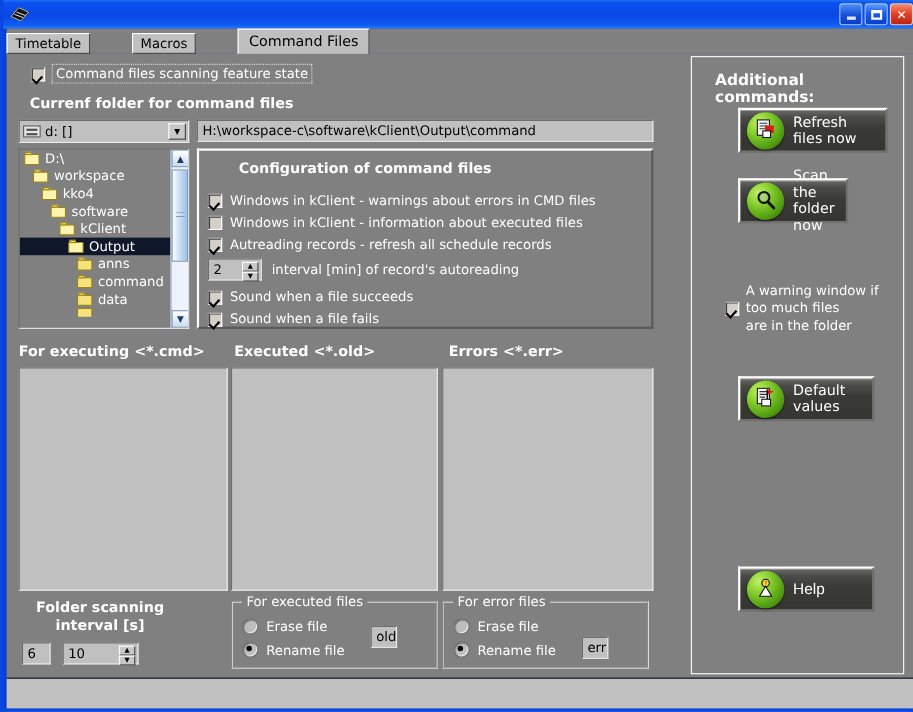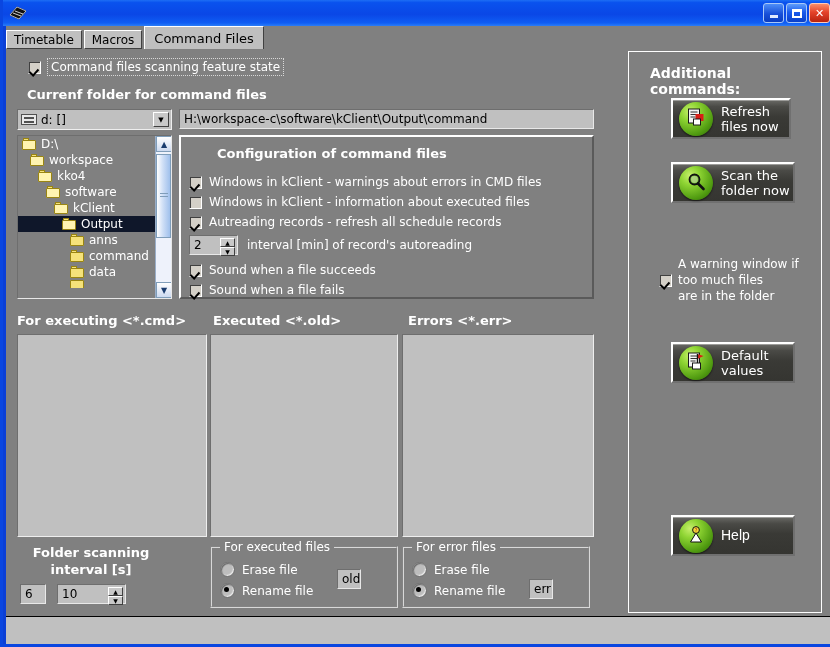--- a/index.html
+++ b/index.html
@@ -53,21 +53,21 @@
   .wb.min  { background: linear-gradient(180deg,#4d8ef8 0%,#174fd8 55%,#0a3cc0 100%); }
   .wb.close{ background: linear-gradient(180deg,#f98d6a 0%,#e5442a 45%,#b8230f 100%); border-color:#ffcab6; }
   .wb .minbar { width:8px;height:3px;background:#dfe9ff;margin-top:6px; }
   .wb .maxbox { width:10px;height:9px;border:2px solid #ffffff;border-top-width:3px; box-sizing:border-box; }
 
   
   .tabstrip {
     position: absolute; left: 3px; top: 26px;
     width: 824px; height: 23px;
     background: #808080;
-    display: flex; align-items: flex-end;
+    display: flex; align-items: flex-end; gap: 36px;
   }
   .tab {
     height: 19px; margin-right: 2px;
     padding: 0 7px;
     background: #c0c0c0;
     border: 1px solid #ffffff;
     border-right-color: #404040; border-bottom-color: #404040;
     box-sizing: border-box;
     display: flex; align-items: center;
     font-size: 12px; color: #000000;
@@ -477,38 +477,38 @@
       </div>
       <div class="textfield" style="position:absolute;left:125px;top:31px;width:24px;height:20px;">
         <span>err</span>
       </div>
     </div>
 
     <div class="panel-right" style="left:622px;top:2px;width:194px;height:562px;">
 
       <div class="lbl-b" style="position:absolute;left:21px;top:13px;font-size:14px;">Additional commands:</div>
 
-      <div class="gbtn" style="left:42px;top:46px;width:120px;height:41px;">
+      <div class="gbtn" style="left:42px;top:46px;width:136px;height:41px;">
         <span class="orb">
           <span class="glyph">
             <svg width="19" height="19" viewBox="0 0 19 19">
               <rect x="2" y="1" width="11" height="14" fill="#f4f4f4" stroke="#1a1a1a"></rect>
               <line x1="4" y1="4" x2="11" y2="4" stroke="#333"></line>
               <line x1="4" y1="6.5" x2="11" y2="6.5" stroke="#333"></line>
               <line x1="4" y1="9" x2="9" y2="9" stroke="#333"></line>
               <polygon points="9,6 17,6 17,13 9,13" fill="#d81f16"></polygon>
               <rect x="7" y="11" width="7" height="6" fill="#ffffff" stroke="#1a1a1a"></rect>
             </svg>
           </span>
         </span>
         <span class="btxt">Refresh
 files now</span>
       </div>
 
-      <div class="gbtn" style="left:42px;top:110px;width:124px;height:41px;">
+      <div class="gbtn" style="left:42px;top:110px;width:100px;height:41px;">
         <span class="orb">
           <span class="glyph">
             <svg width="19" height="19" viewBox="0 0 19 19">
               <circle cx="8" cy="7.5" r="5" fill="#1d5c1d" fill-opacity="0.35" stroke="#111" stroke-width="1.8"></circle>
               <circle cx="8" cy="7.5" r="3.4" fill="#cfe8a8" fill-opacity="0.6"></circle>
               <line x1="11.5" y1="11.5" x2="17" y2="17" stroke="#111" stroke-width="2.6" stroke-linecap="round"></line>
             </svg>
           </span>
         </span>
         <span class="btxt">Scan the

